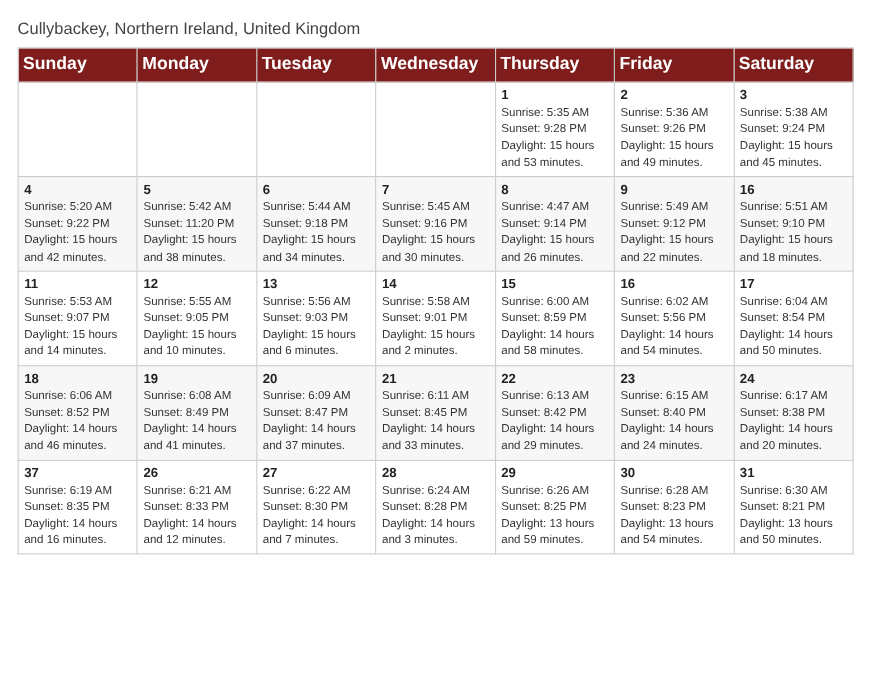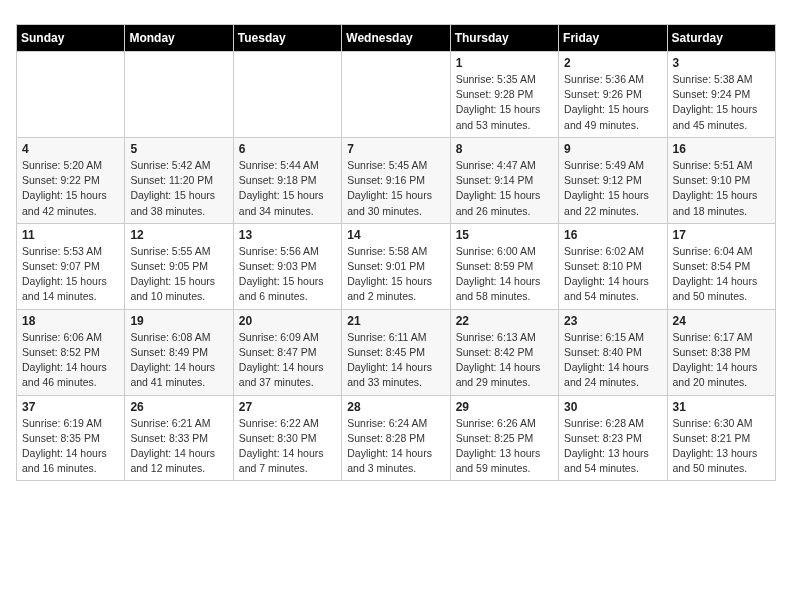--- a/index.html
+++ b/index.html
@@ -47,25 +47,25 @@
       font-size: 15px;
       color: #444;
       margin-top: 2px;
     }
     .calendar {
       width: 100%;
       border-collapse: collapse;
       font-size: 11px;
     }
     .calendar th {
-      background: #000000;
+      background: #7f1d1d;
       color: #fff;
       padding: 6px 4px;
       text-align: left;
-      font-size: 12px;
+      font-size: 16px;
       border: 1px solid #ccc;
     }
     .calendar td {
       vertical-align: top;
       padding: 4px 5px;
       border: 1px solid #ccc;
       width: 108px;
       min-height: 80px;
       background: #fff;
     }
@@ -83,20 +83,21 @@
       font-size: 10.5px;
       line-height: 1.45;
     }
     .empty-cell { background: #fff !important; }
   </style>
 </head>
 <body>
 
 <div class="header">
   <div class="title-block">
+    <div class="subtitle">Cullybackey, Northern Ireland, United Kingdom</div>
   </div>
 </div>
 
 <table class="calendar">
   <thead>
     <tr>
       <th>Sunday</th>
       <th>Monday</th>
       <th>Tuesday</th>
       <th>Wednesday</th>
@@ -216,21 +217,21 @@
         <td>
           <div class="day-num">15</div>
           <div class="day-info">Sunrise: 6:00 AM
 Sunset: 8:59 PM
 Daylight: 14 hours
 and 58 minutes.</div>
         </td>
         <td>
           <div class="day-num">16</div>
           <div class="day-info">Sunrise: 6:02 AM
-Sunset: 8:10 PM
+Sunset: 5:56 PM
 Daylight: 14 hours
 and 54 minutes.</div>
         </td>
         <td>
           <div class="day-num">17</div>
           <div class="day-info">Sunrise: 6:04 AM
 Sunset: 8:54 PM
 Daylight: 14 hours
 and 50 minutes.</div>
         </td>

